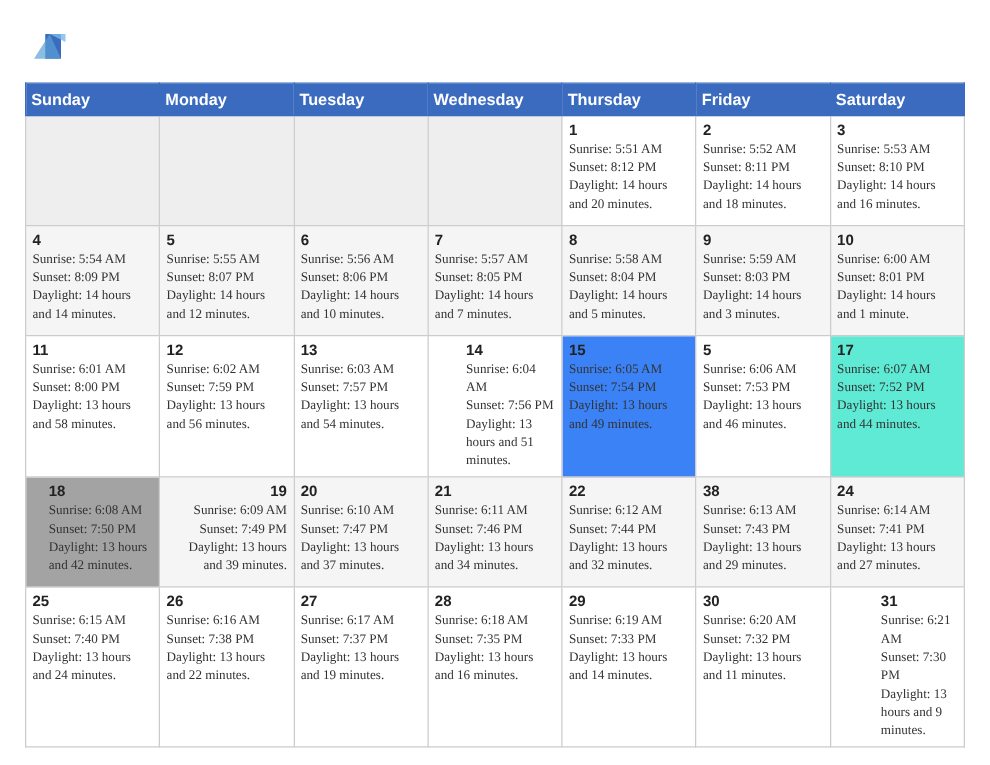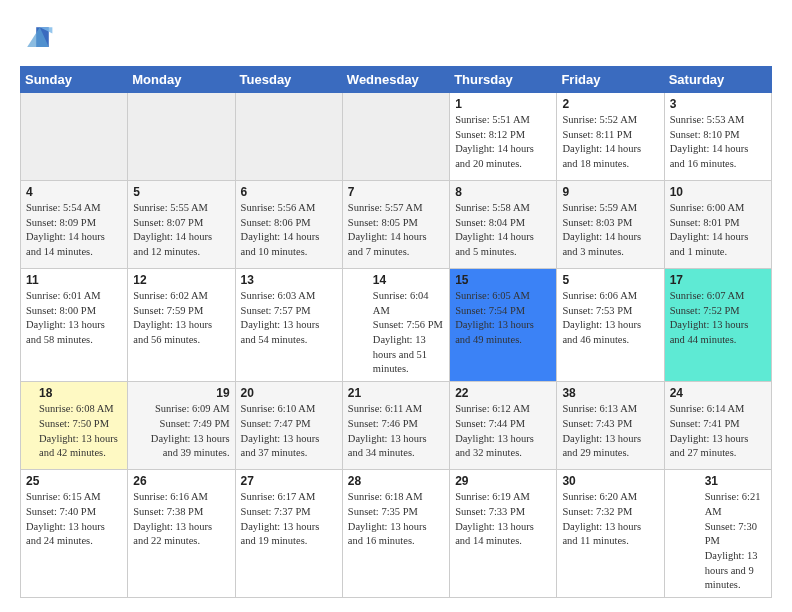--- a/index.html
+++ b/index.html
@@ -264,21 +264,21 @@
         <td style="background: #5eead4;">
         <div class="day-num">17</div>
         <div class="day-info">
           Sunrise: 6:07 AM<br>
           Sunset: 7:52 PM<br>
           Daylight: 13 hours and 44 minutes.
         </div>
       </td>
       </tr>
       <tr>
-        <td style="background: #fef9c3; padding-left: 18px;">
+        <td style="background: #a3a3a3; padding-left: 18px;">
         <div class="day-num">18</div>
         <div class="day-info">
           Sunrise: 6:08 AM<br>
           Sunset: 7:50 PM<br>
           Daylight: 13 hours and 42 minutes.
         </div>
       </td>
         <td style="background: rgb(245, 245, 245); text-align: right;">
         <div class="day-num">19</div>
         <div class="day-info">

